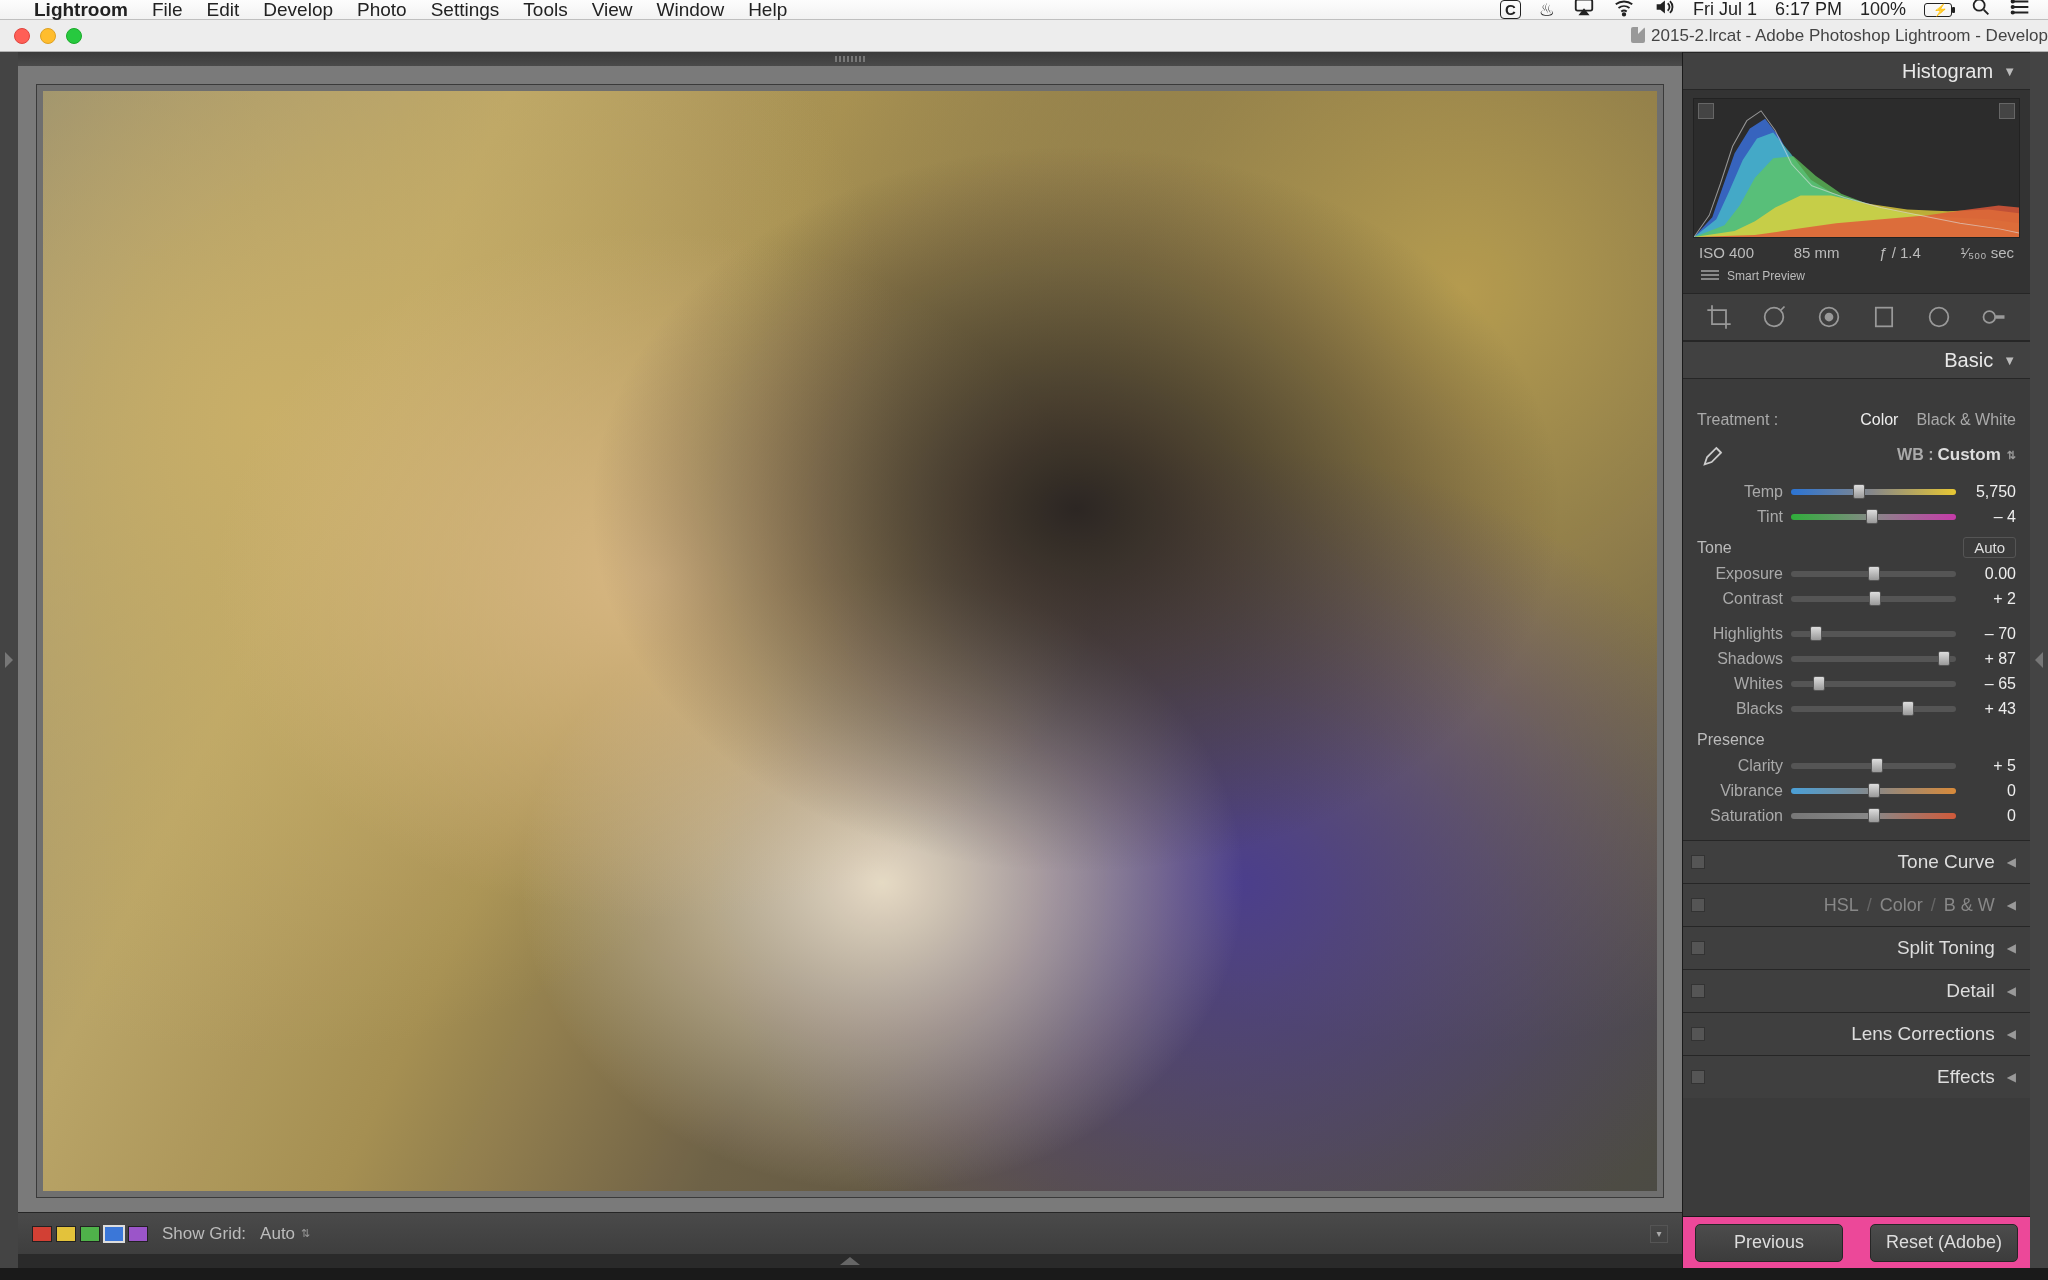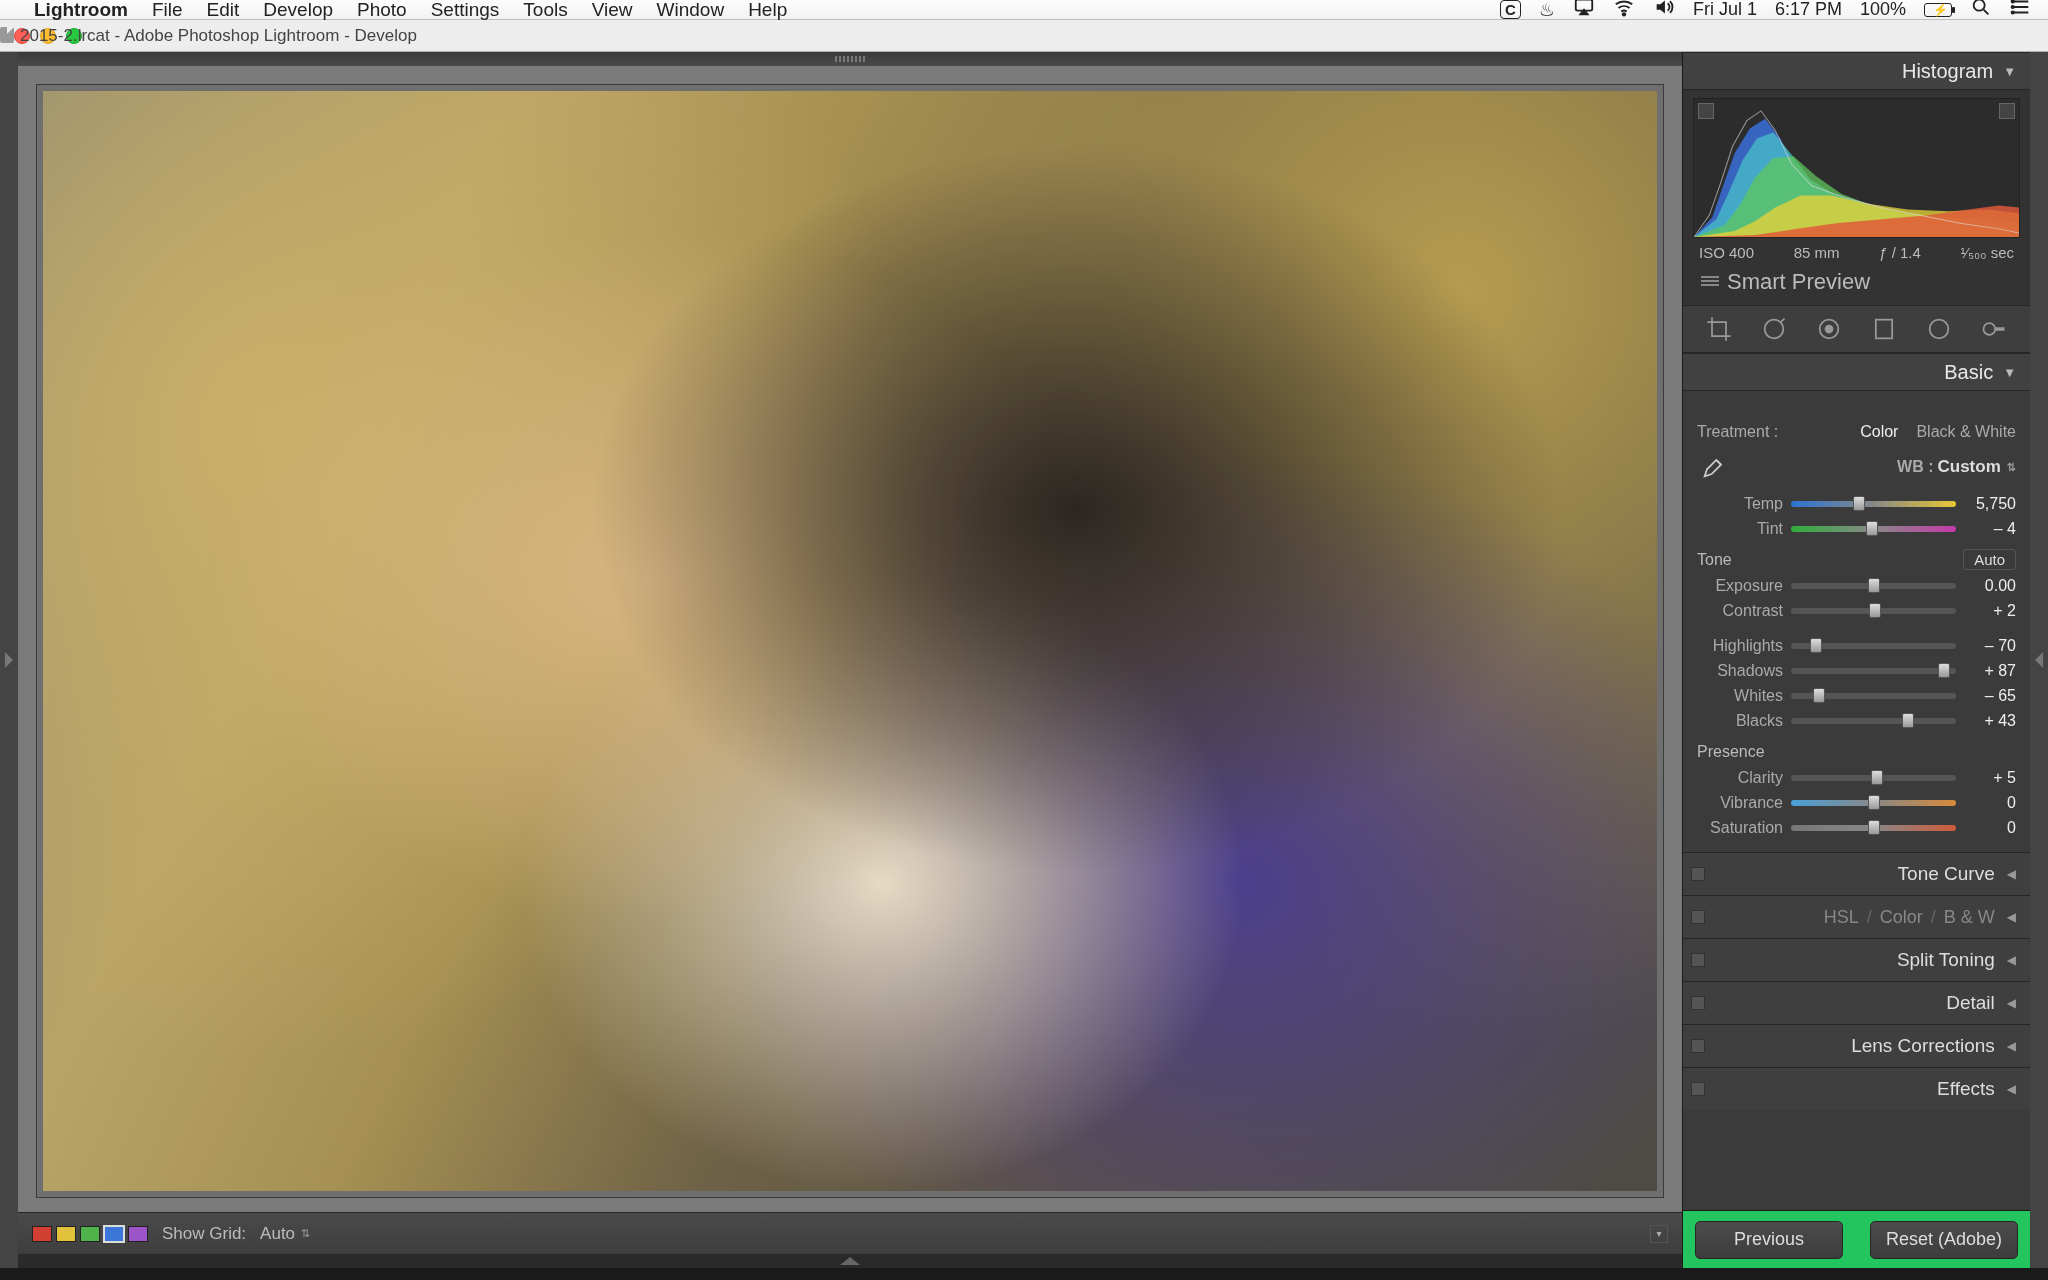--- a/index.html
+++ b/index.html
@@ -18,21 +18,21 @@
 .battery .shell::after{content:"";position:absolute;right:-4px;top:3px;width:3px;height:6px;background:#222;border-radius:1px;}
 .battery .bolt{position:absolute;left:8px;top:-1px;font-size:12px;}
 
 
 .window { position: relative; height: 32px; background: #ededed; display:flex; align-items:center; border-bottom:1px solid #b0b0b0;}
 .window .traffic { display:flex; gap:10px; padding-left:14px;}
 .window .dot{width:16px;height:16px;border-radius:50%;}
 .window .r{background:#ff5f56;border:1px solid #e0443e;}
 .window .y{background:#ffbd2e;border:1px solid #dea123;}
 .window .g{background:#27c93f;border:1px solid #1aab29;}
-.window .title{position:absolute;left:0;right:10px;text-align:left;font-size:17px;color:#444;pointer-events:none;}
+.window .title{position:absolute;left:0;right:0;text-align:right;font-size:17px;color:#444;pointer-events:none;}
 .window .title .doc-icon{display:inline-block;width:14px;height:16px;background:#999;border-radius:2px;margin-right:6px;vertical-align:-2px;position:relative;}
 .window .title .doc-icon::after{content:"";position:absolute;right:-1px;top:-1px;border:4px solid transparent;border-left-color:#ededed;border-top-color:#ededed;}
 
 
 .app-body{display:flex;height:1216px;background:#313131;}
 .left-rail{width:18px;background:#444;display:flex;align-items:center;justify-content:center;}
 .right-rail{width:18px;background:#444;display:flex;align-items:center;justify-content:center;}
 .rail-tri{width:0;height:0;border-top:8px solid transparent;border-bottom:8px solid transparent;}
 .left-rail .rail-tri{border-left:8px solid #777;}
 .right-rail .rail-tri{border-right:8px solid #777;}
@@ -71,21 +71,21 @@
 .panel{width:348px;background:#3b3b3b;color:#ccc;font-size:17px;display:flex;flex-direction:column;border-left:1px solid #1a1a1a;}
 .panel .section-hdr{display:flex;justify-content:flex-end;align-items:center;height:38px;padding:0 14px;background:#414141;border-top:1px solid #262626;border-bottom:1px solid #262626;font-size:20px;color:#e8e8e8;gap:10px;cursor:pointer;}
 .panel .section-hdr .tri{font-size:13px;color:#bbb;}
 
 .histogram-box{padding:8px 10px 6px;background:#333;}
 .histo{height:140px;background:linear-gradient(#2c2c2c,#2c2c2c);border:1px solid #222;position:relative;overflow:hidden;}
 .histo .clip{position:absolute;top:4px;width:16px;height:16px;background:#444;border:1px solid #666;}
 .histo .clip.l{left:4px;} .histo .clip.r{right:4px;}
 .histo svg{position:absolute;left:0;bottom:0;width:100%;height:100%;}
 .histo-meta{display:flex;justify-content:space-between;padding:6px 6px 0;font-size:15px;color:#bbb;}
-.smart-preview{display:flex;align-items:center;gap:8px;padding:8px 8px 4px;font-size:22px;color:#bbb;text-align:center;}
+.smart-preview{display:flex;align-items:center;gap:8px;padding:8px 8px 4px;font-size:12px;color:#bbb;text-align:center;}
 .smart-preview .sp-icon{width:18px;height:12px;background:repeating-linear-gradient(#888 0 2px,transparent 2px 4px);}
 
 .tool-row{height:48px;display:flex;align-items:center;justify-content:space-around;background:#3e3e3e;border-top:1px solid #262626;border-bottom:1px solid #262626;padding:0 8px;}
 .tool{width:36px;height:32px;display:flex;align-items:center;justify-content:center;border-radius:3px;cursor:pointer;}
 .tool svg{width:28px;height:28px;stroke:#999;fill:none;stroke-width:1.5;}
 
 .basic-body{padding:8px 14px 12px;background:#3b3b3b;}
 .treatment{display:flex;align-items:center;justify-content:space-between;padding:4px 0 10px;font-size:16px;color:#aaa;margin-top:20px;}
 .treatment .tabs{display:flex;gap:18px;}
 .treatment .tabs span{cursor:pointer;}
@@ -106,21 +106,21 @@
 
 .group-label{text-align:left;color:#bbb;font-size:16px;padding:10px 0 4px;position:relative;}
 .group-label .auto{position:absolute;right:0;top:8px;color:#ddd;cursor:pointer;border:1px solid #555;padding:1px 10px;border-radius:3px;font-size:15px;}
 
 .collapsed-hdr{position:relative;display:flex;justify-content:flex-end;align-items:center;height:43px;padding:0 14px;border-top:1px solid #262626;font-size:19px;color:#ddd;gap:12px;cursor:pointer;background:#3f3f3f;}
 .collapsed-hdr .sw{position:absolute;left:8px;width:14px;height:14px;background:#555;border:1px solid #333;}
 .collapsed-hdr .tri{font-size:12px;color:#999;}
 .collapsed-hdr .seg{color:#888;font-size:18px;}
 .collapsed-hdr .seg .sep{margin:0 8px;color:#666;}
 
-.panel-footer{height:58px;border-top:1px solid #1a1a1a;background:#22c55e;display:flex;align-items:center;justify-content:center;gap:27px;padding:0 12px;}
+.panel-footer{height:52px;border-top:1px solid #1a1a1a;background:#ec4899;display:flex;align-items:center;justify-content:center;gap:27px;padding:0 12px;}
 .panel-footer button{flex:1;height:38px;background:linear-gradient(#4c4c4c,#3c3c3c);border:1px solid #262626;border-radius:5px;color:#ddd;font-size:18px;cursor:pointer;}
 
 
 .t-temp{background:linear-gradient(90deg,#2b74d4,#888 50%,#e7c733);}
 .t-tint{background:linear-gradient(90deg,#2fae3a,#888 50%,#c63aa9);}
 .t-gray{background:#555;}
 .t-vib{background:linear-gradient(90deg,#4aa0d8,#888 50%,#d88a3a);}
 .t-sat{background:linear-gradient(90deg,#777,#888 50%,#d05a3a);}
 </style>
 </head>

